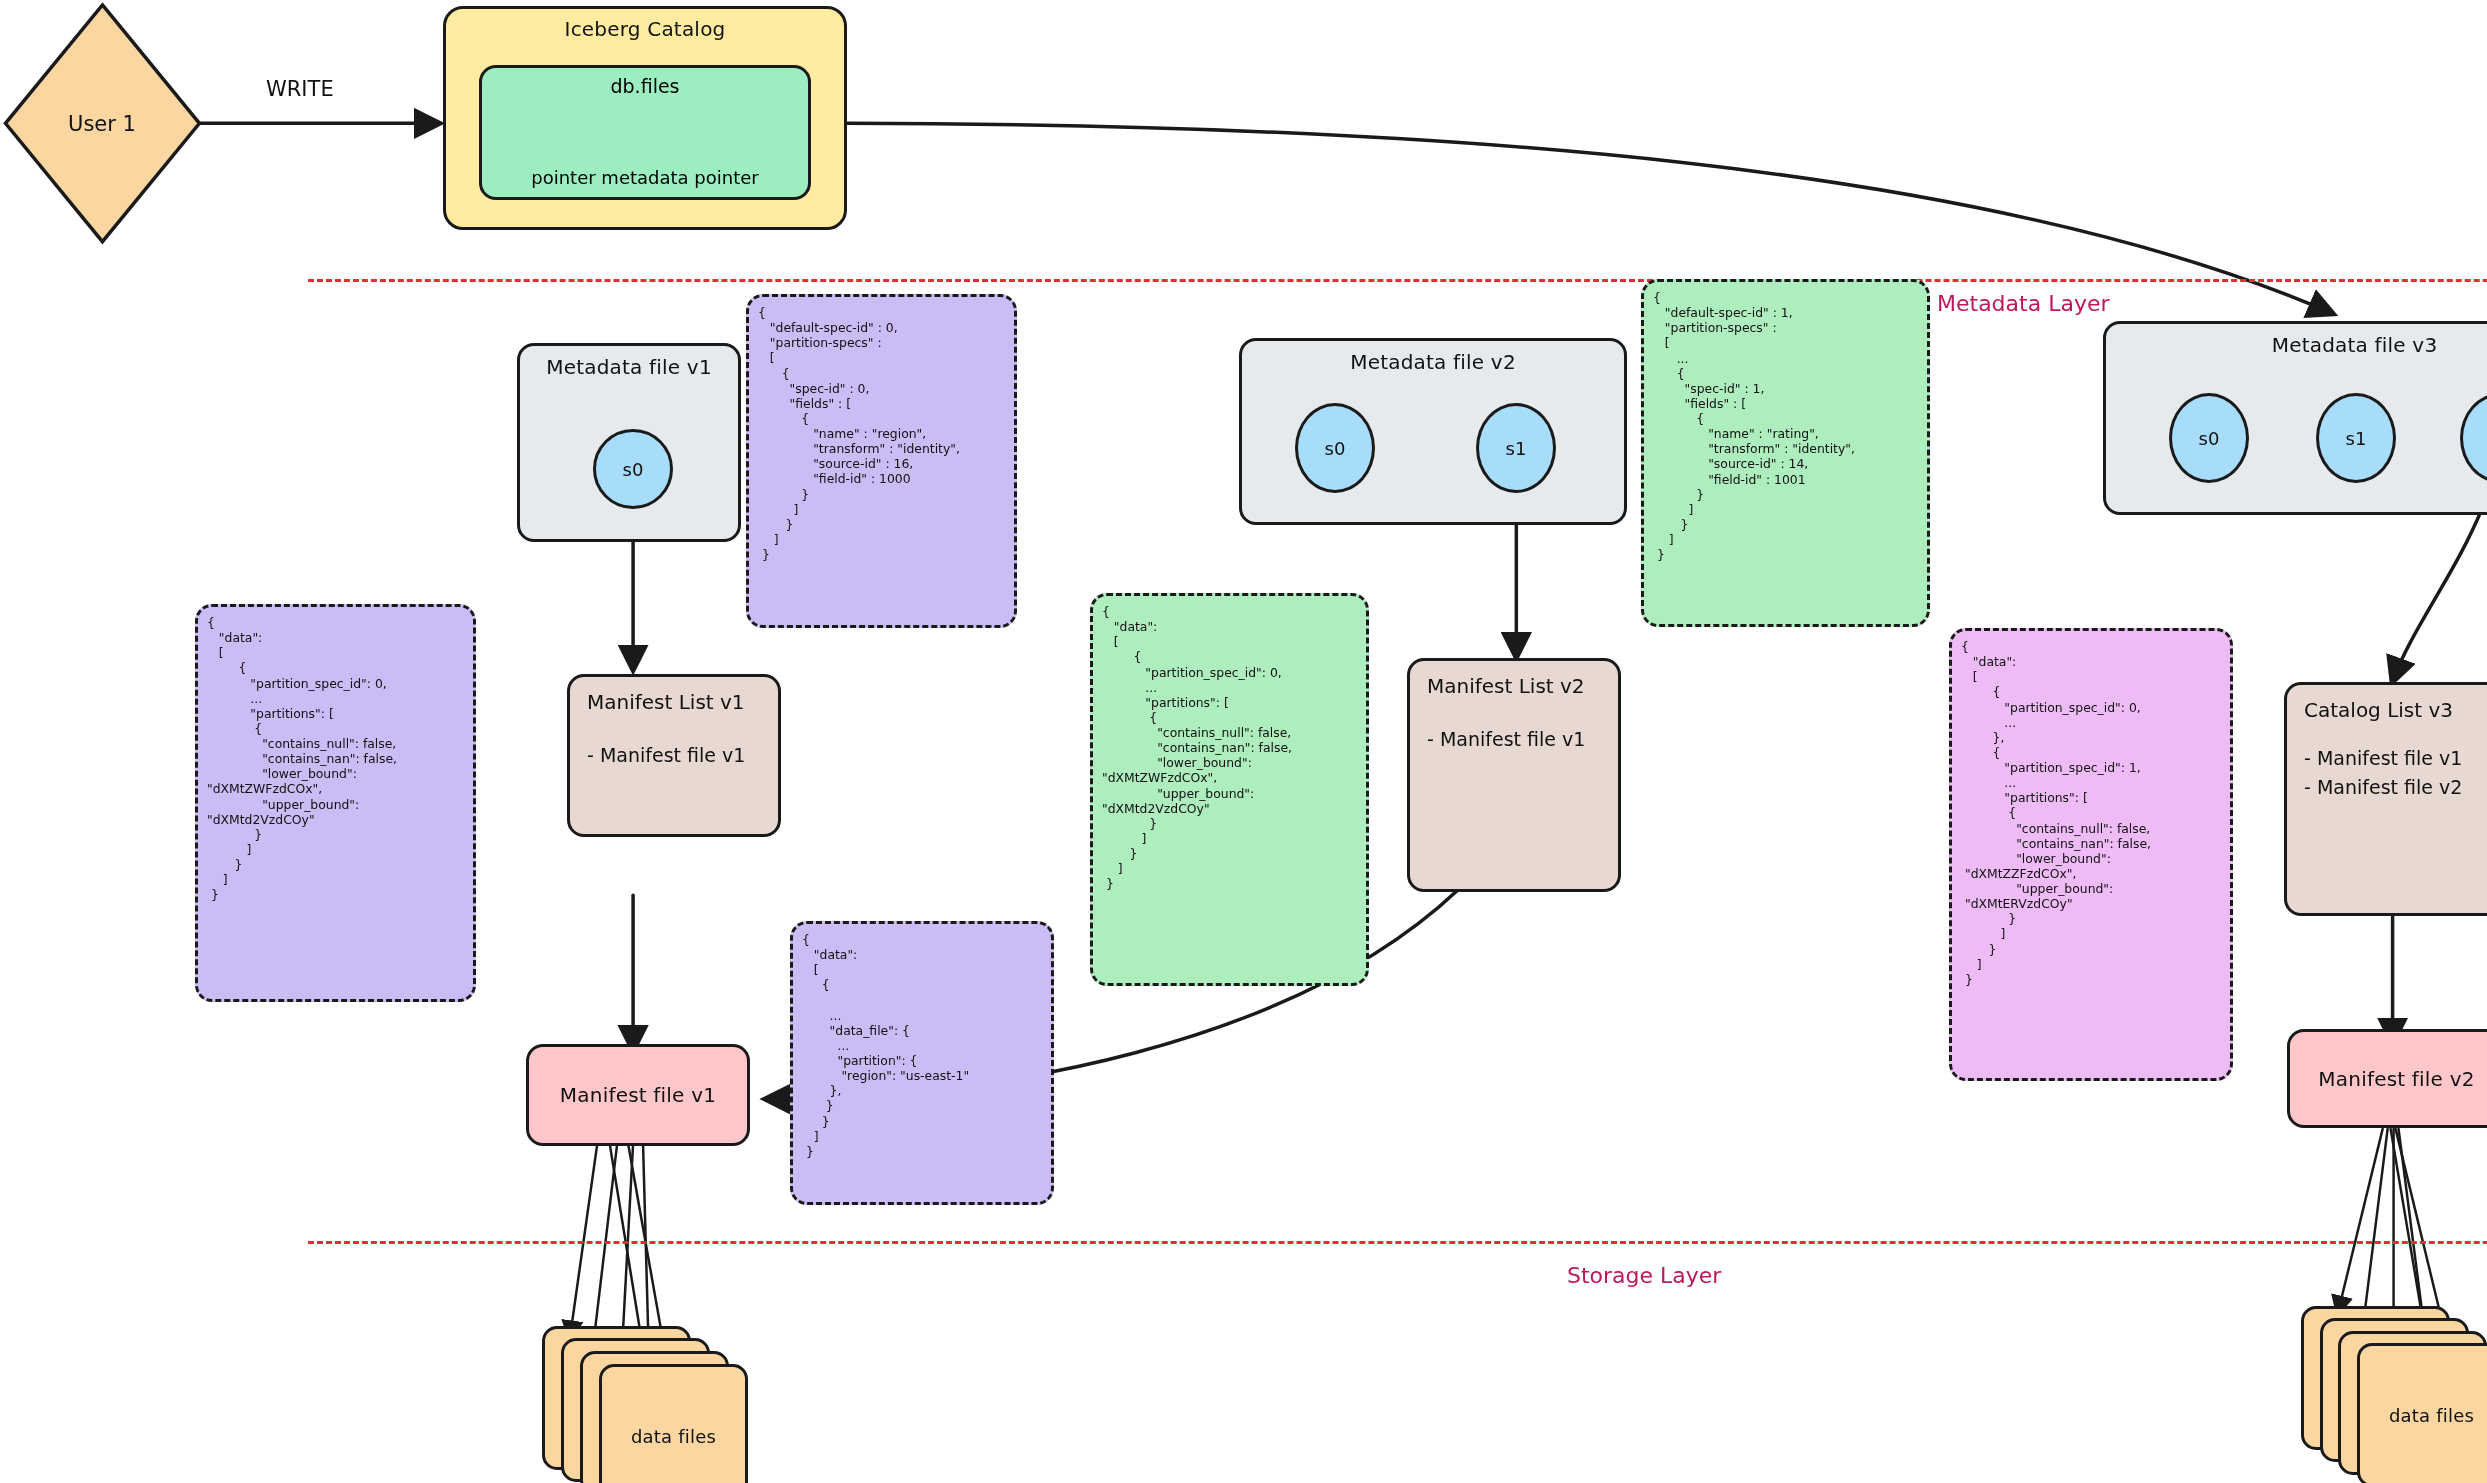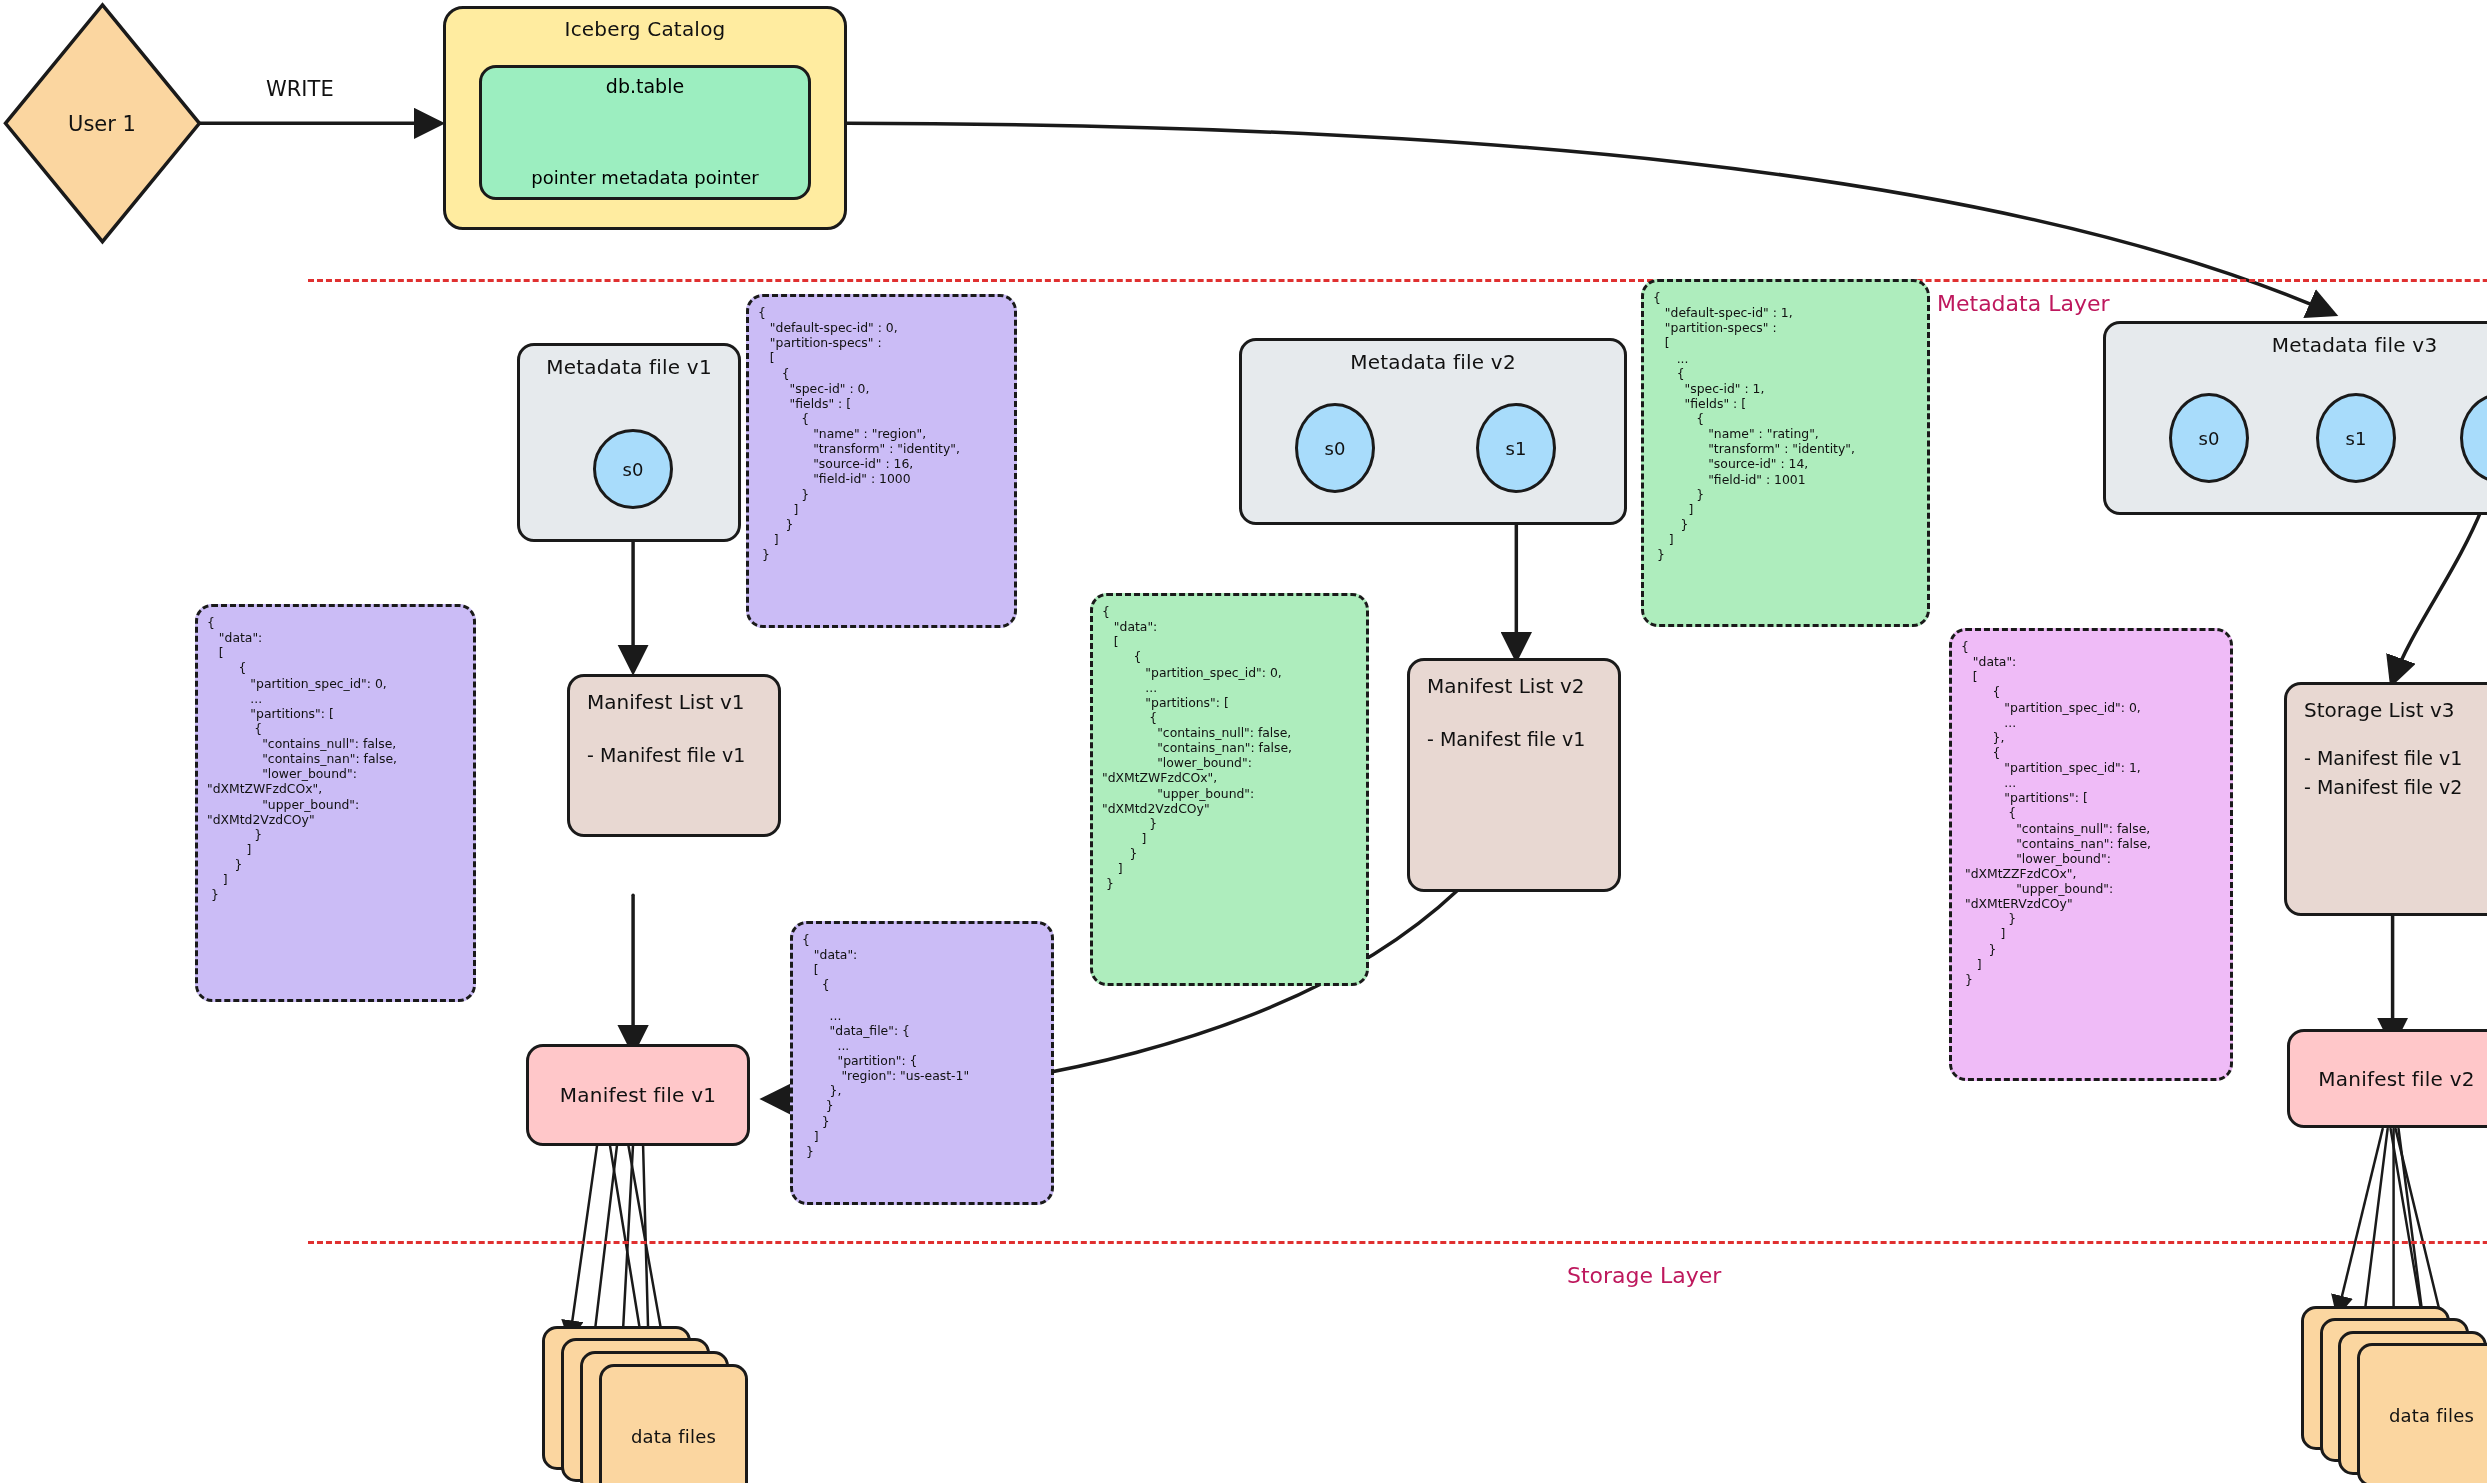--- a/index.html
+++ b/index.html
@@ -102,21 +102,21 @@
   <div class="arrowlbl" style="left:266px;top:77px;">WRITE</div>
 
   <div class="actor" style="left:5px;top:5px;width:194px;height:237px;">
     <div class="lbl">User 1</div>
   </div>
 
   <div class="node catalog" style="left:443px;top:6px;width:404px;height:224px;">
     <div class="title" style="margin-top:8px;">Iceberg Catalog</div>
   </div>
   <div class="catalog-inner" style="left:479px;top:65px;width:332px;height:135px;padding:7px 0 9px;">
-    <div style="font-size:19px;">db.table</div>
+    <div style="font-size:19px;">db.files</div>
     <div style="font-size:18px;">pointer metadata pointer</div>
   </div>
 
   <div class="sep" style="left:308px;top:279px;width:2657px;"></div>
   <div class="layerlabel" style="left:1937px;top:291px;">Metadata Layer</div>
 
   <div class="sep" style="left:308px;top:1241px;width:2657px;"></div>
   <div class="layerlabel" style="left:1567px;top:1263px;">Storage Layer</div>
 
   <div class="node metafile rounded" style="left:517px;top:343px;width:224px;height:199px;">
@@ -153,21 +153,21 @@
     <div class="mlTitle">Manifest List v1</div>
     <div class="bullets">- Manifest file v1</div>
   </div>
 
   <div class="node manifestlist rounded" style="left:1407px;top:658px;width:214px;height:234px;">
     <div class="mlTitle">Manifest List v2</div>
     <div class="bullets">- Manifest file v1</div>
   </div>
 
   <div class="node manifestlist rounded" style="left:2284px;top:682px;width:223px;height:234px;">
-    <div class="mlTitle">Storage List v3</div>
+    <div class="mlTitle">Catalog List v3</div>
     <div class="bullets" style="margin-top:22px;">- Manifest file v1</div>
     <div class="bullets" style="margin-top:0;">- Manifest file v2</div>
   </div>
 
   <div class="node manifestfile rounded" style="left:526px;top:1044px;width:224px;height:102px;">
     <div class="title" style="margin:auto;">Manifest file v1</div>
   </div>
 
   <div class="node manifestfile rounded" style="left:2287px;top:1029px;width:219px;height:99px;">
     <div class="title" style="margin:auto;">Manifest file v2</div>

